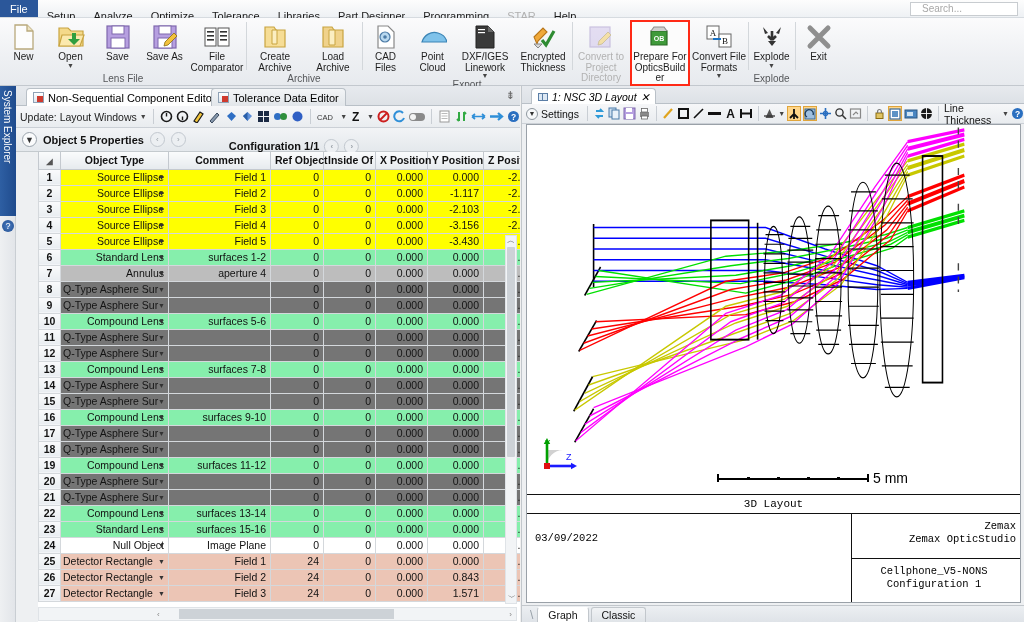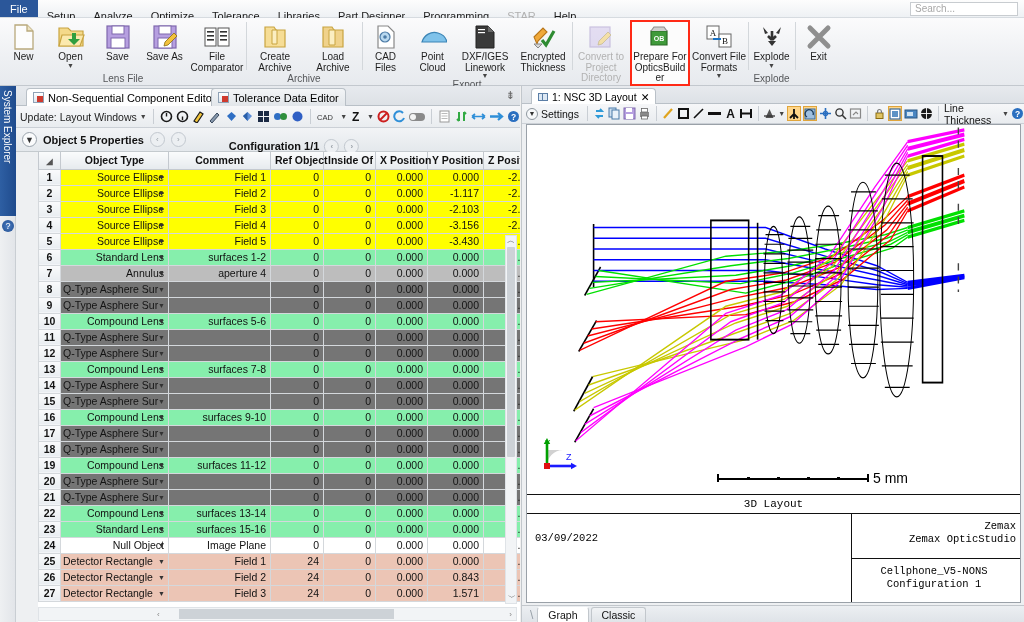--- a/index.html
+++ b/index.html
@@ -23,21 +23,21 @@
   }
   .menu-item {
     padding: 16px 9px; display: flex; align-items: center;
     font-size: 11px; color: #1b1b1b; white-space: nowrap; cursor: default;
   }
   .menu-item.file { background: #2b579a; color: #fff; font-weight: normal; padding: 0 10px; }
   .menu-item.disabled { color: #b0b0b0; }
   .search-box {
     position: absolute; right: 6px; top: 2px; width: 108px; height: 14px;
     background: #fff; border: 1px solid #c8ccd0;
-    font-size: 10px; color: #a8a8a8; padding: 0 4px; line-height: 12px; margin-left: 48px;
+    font-size: 10px; color: #a8a8a8; padding: 0 11px; line-height: 12px; margin-left: 48px;
   }
 
   
   .ribbon {
     position: absolute; top: 18px; left: 0; width: 1024px; height: 68px;
     background: linear-gradient(#fbfbfc, #eef0f3 60%, #e7eaee);
     border-bottom: 1px solid #c3c8ce;
   }
   .ribbon-groups { display: flex; height: 68px; align-items: flex-start; }
   .rgroup { position: relative; height: 68px; display: flex; flex-direction: column; }
@@ -211,21 +211,21 @@
     background: #eef0f2; border-left: 1px solid #c2c7cc;
   }
   .vtabstrip {
     height: 18px; background: linear-gradient(#e7eaee,#dde1e6);
     border-bottom: 1px solid #b9c0c7; position: relative;
   }
   .vtab {
     position: absolute; left: 9px; top: 2px; height: 16px;
     display: flex; align-items: center; gap: 4px; padding: 7px 6px;
     background: #fff; border: 1px solid #b9c0c7; border-bottom: none;
-    border-radius: 4px 4px 0 0; font-size: 10.5px;
+    border-radius: 4px 4px 0 0; font-size: 10.5px; font-style: italic;
   }
   .vtab .layout-icon {
     width: 10px; height: 8px; border: 1px solid #5b7ea6; background: #dce8f4;
     position: relative;
   }
   .vtab .layout-icon::after {
     content: ""; position: absolute; left: 3px; top: -1px; bottom: -1px; width: 1px;
     background: #5b7ea6;
   }
   .vtoolbar {

